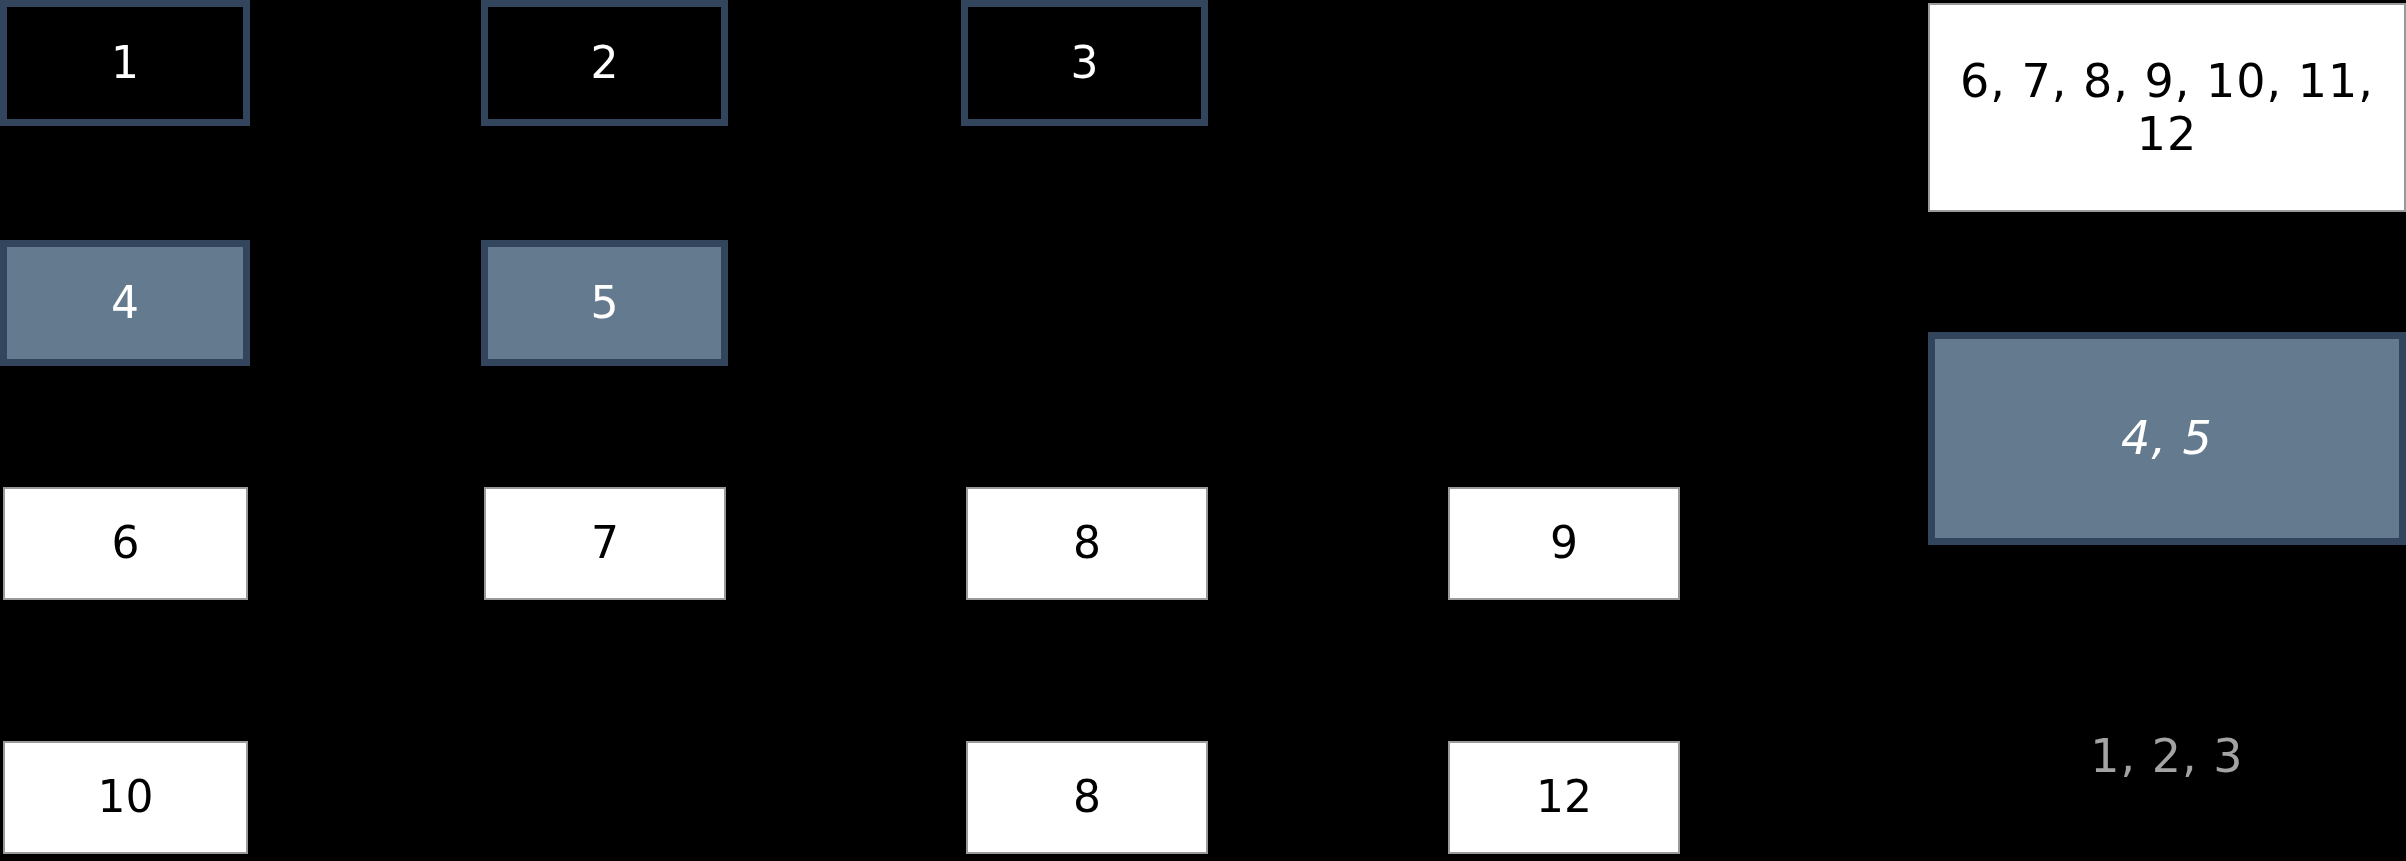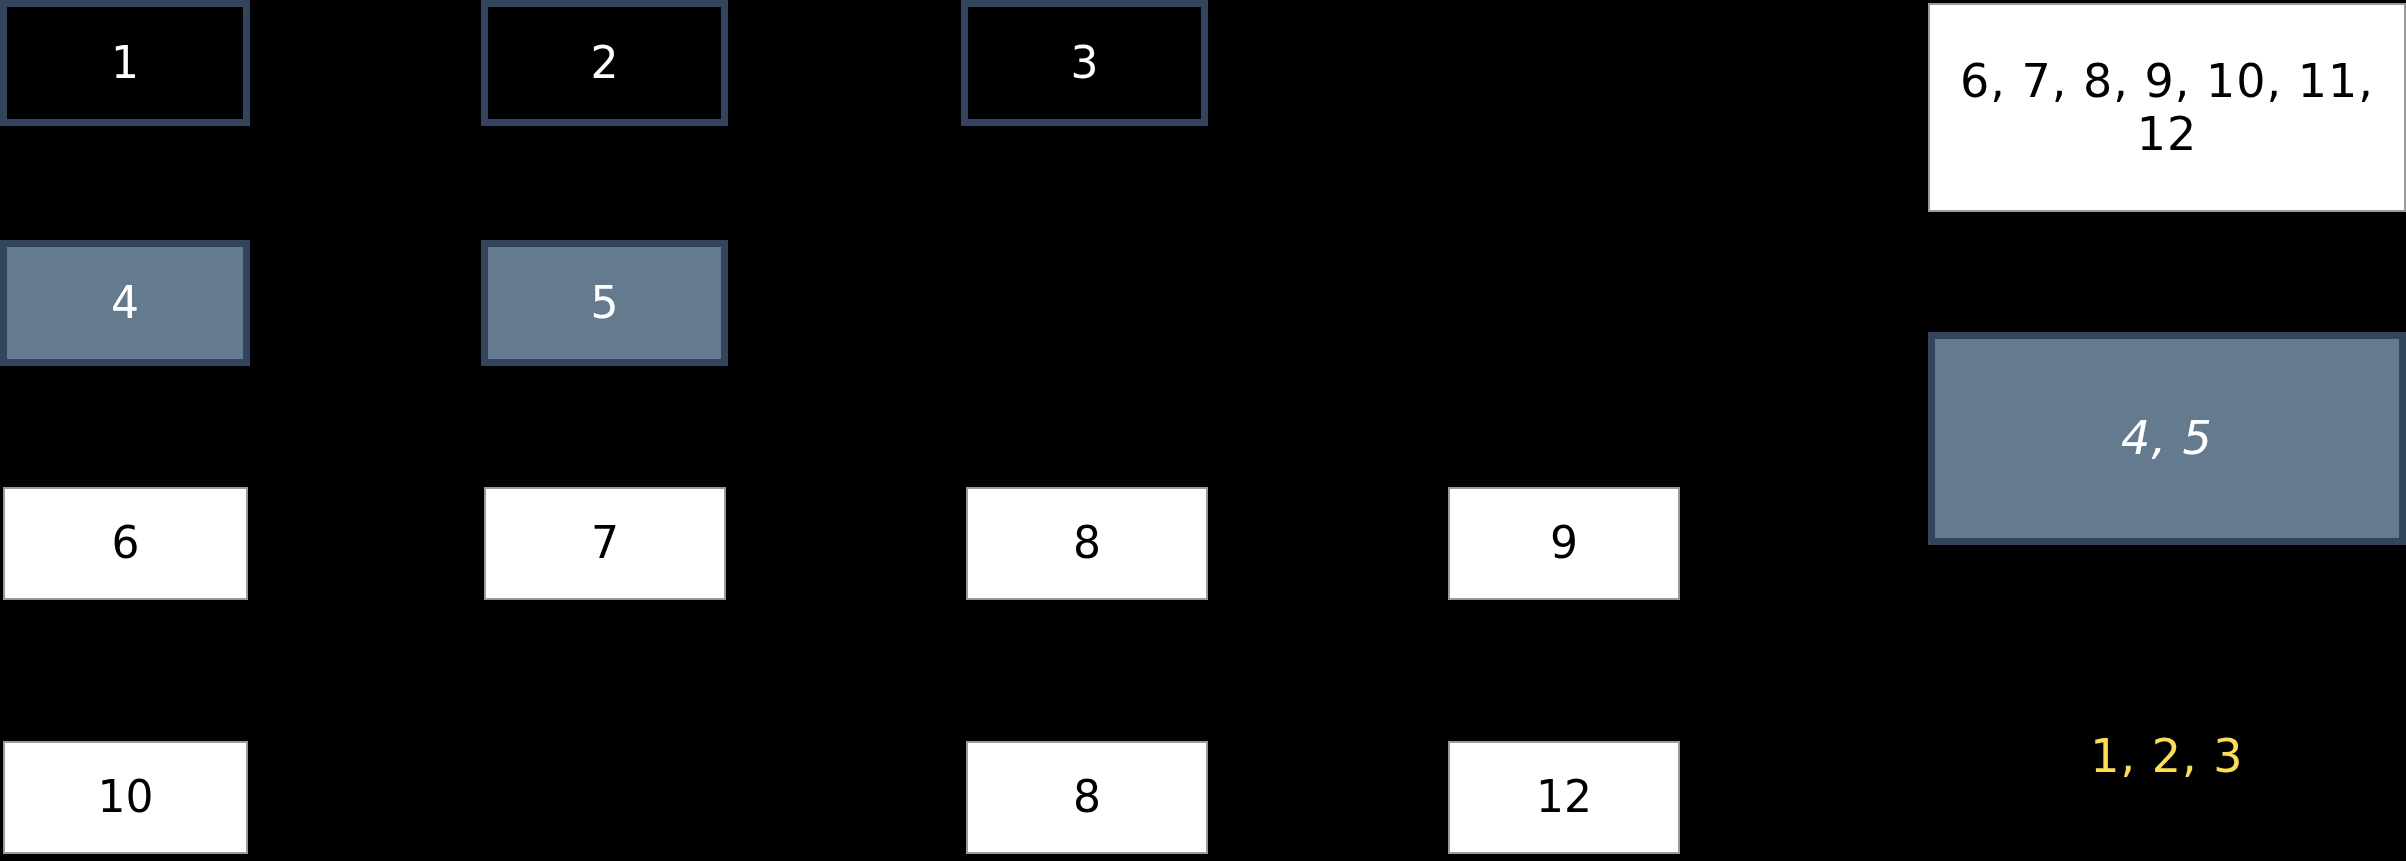--- a/index.html
+++ b/index.html
@@ -53,21 +53,21 @@
     background: #ffffff;
     border: 2px solid #9a9a9a;
     color: #000000;
     font-size: 44px;
   }
 
   
   .style-plain {
     background: #000000;
     border: 2px solid #000000;
-    color: #fde047;
+    color: #a3a3a3;
     font-size: 44px;
   }
 
   
   .legend {
     font-size: 44px;
     padding: 6px 14px;
     letter-spacing: 1px;
     text-align: center;
   }

